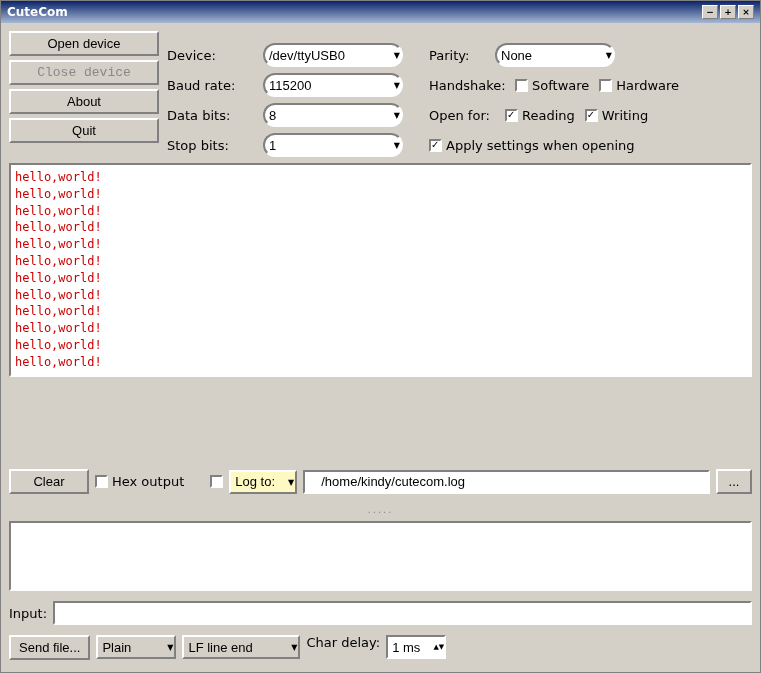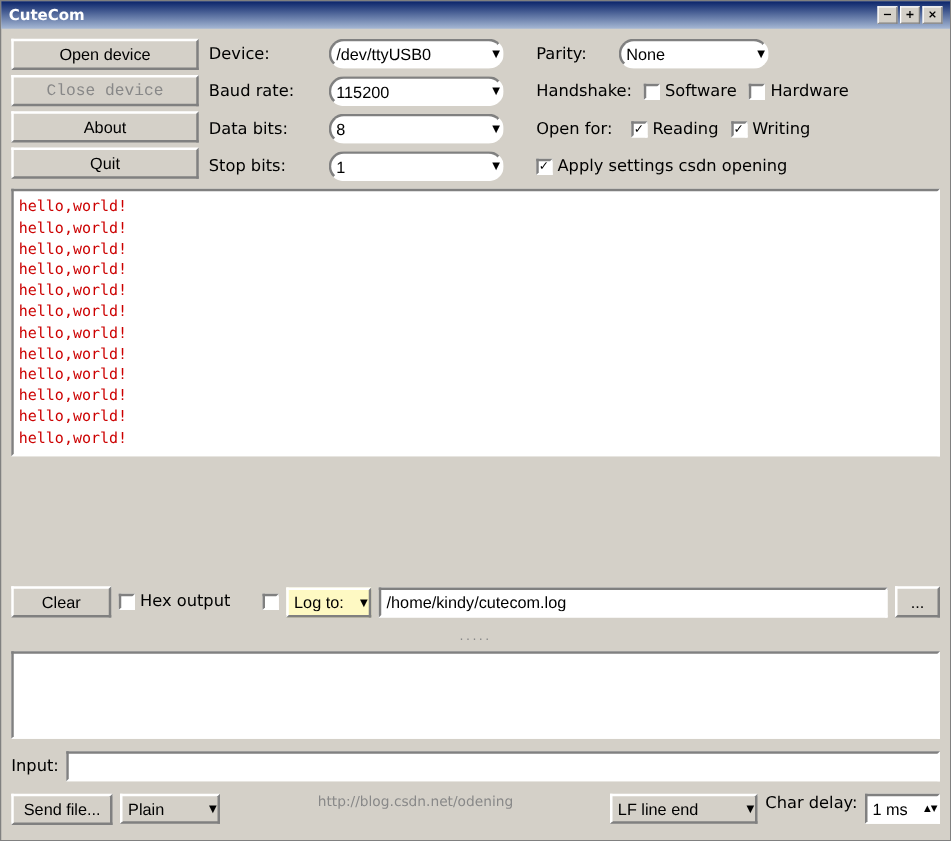--- a/index.html
+++ b/index.html
@@ -79,20 +79,21 @@
     }
     .win-btn:disabled {
       color: #888;
       font-family: Liberation Mono, monospace;
     }
     .form-section {
       flex: 1;
       display: flex;
       flex-direction: column;
       gap: 6px;
+      margin-top: 12px;
     }
     .form-row {
       display: flex;
       align-items: center;
       gap: 6px;
     }
     .form-label {
       width: 90px;
       text-align: left;
       font-size: 13px;
@@ -213,21 +214,21 @@
       padding: 4px 0;
     }
     .log-input {
       flex: 1;
       background: white;
       border: 2px solid;
       border-top-color: #808080;
       border-left-color: #808080;
       border-bottom-color: #fff;
       border-right-color: #fff;
-      padding: 2px 4px;
+      padding: 2px 16px;
       font-size: 13px;
       height: 24px;
     }
     .dotted-divider {
       text-align: center;
       color: #888;
       font-size: 10px;
       letter-spacing: 2px;
     }
     .input-area {
@@ -475,21 +476,21 @@
         <div class="form-row">
           <span class="form-label">Stop bits:</span>
           <div class="select-wrapper">
             <select class="win-select" style="width:140px;">
               <option>1</option>
             </select>
           </div>
 
           <div class="apply-row" style="margin-left:20px;">
             <input type="checkbox" class="apply-checkbox" checked="" style="">
-            <span>Apply settings csdn opening</span>
+            <span>Apply settings when opening</span>
           </div>
         </div>
       </div>
     </div>
 
     <div class="output-wrapper">
       <div class="output-area" id="output-area">
         <div class="output-text" id="output-text">
             <div>hello,world!</div>
             <div>hello,world!</div>
@@ -532,21 +533,20 @@
       <input type="text" class="text-input" style="">
     </div>
 
     <div class="footer-bar">
       <button class="win-btn" style="padding:3px 8px;">Send file...</button>
       <div class="plain-select-wrapper">
         <select class="plain-select">
           <option>Plain</option>
         </select>
       </div>
-      <div class="watermark">http://blog.csdn.net/odening</div>
       <div class="lf-select-wrapper">
         <select class="lf-select" style="width:118px;">
           <option>LF line end</option>
         </select>
       </div>
       <span>Char delay:</span>
       <div class="delay-select-wrapper">
         <select class="delay-select">
           <option>1 ms</option>
         </select>

